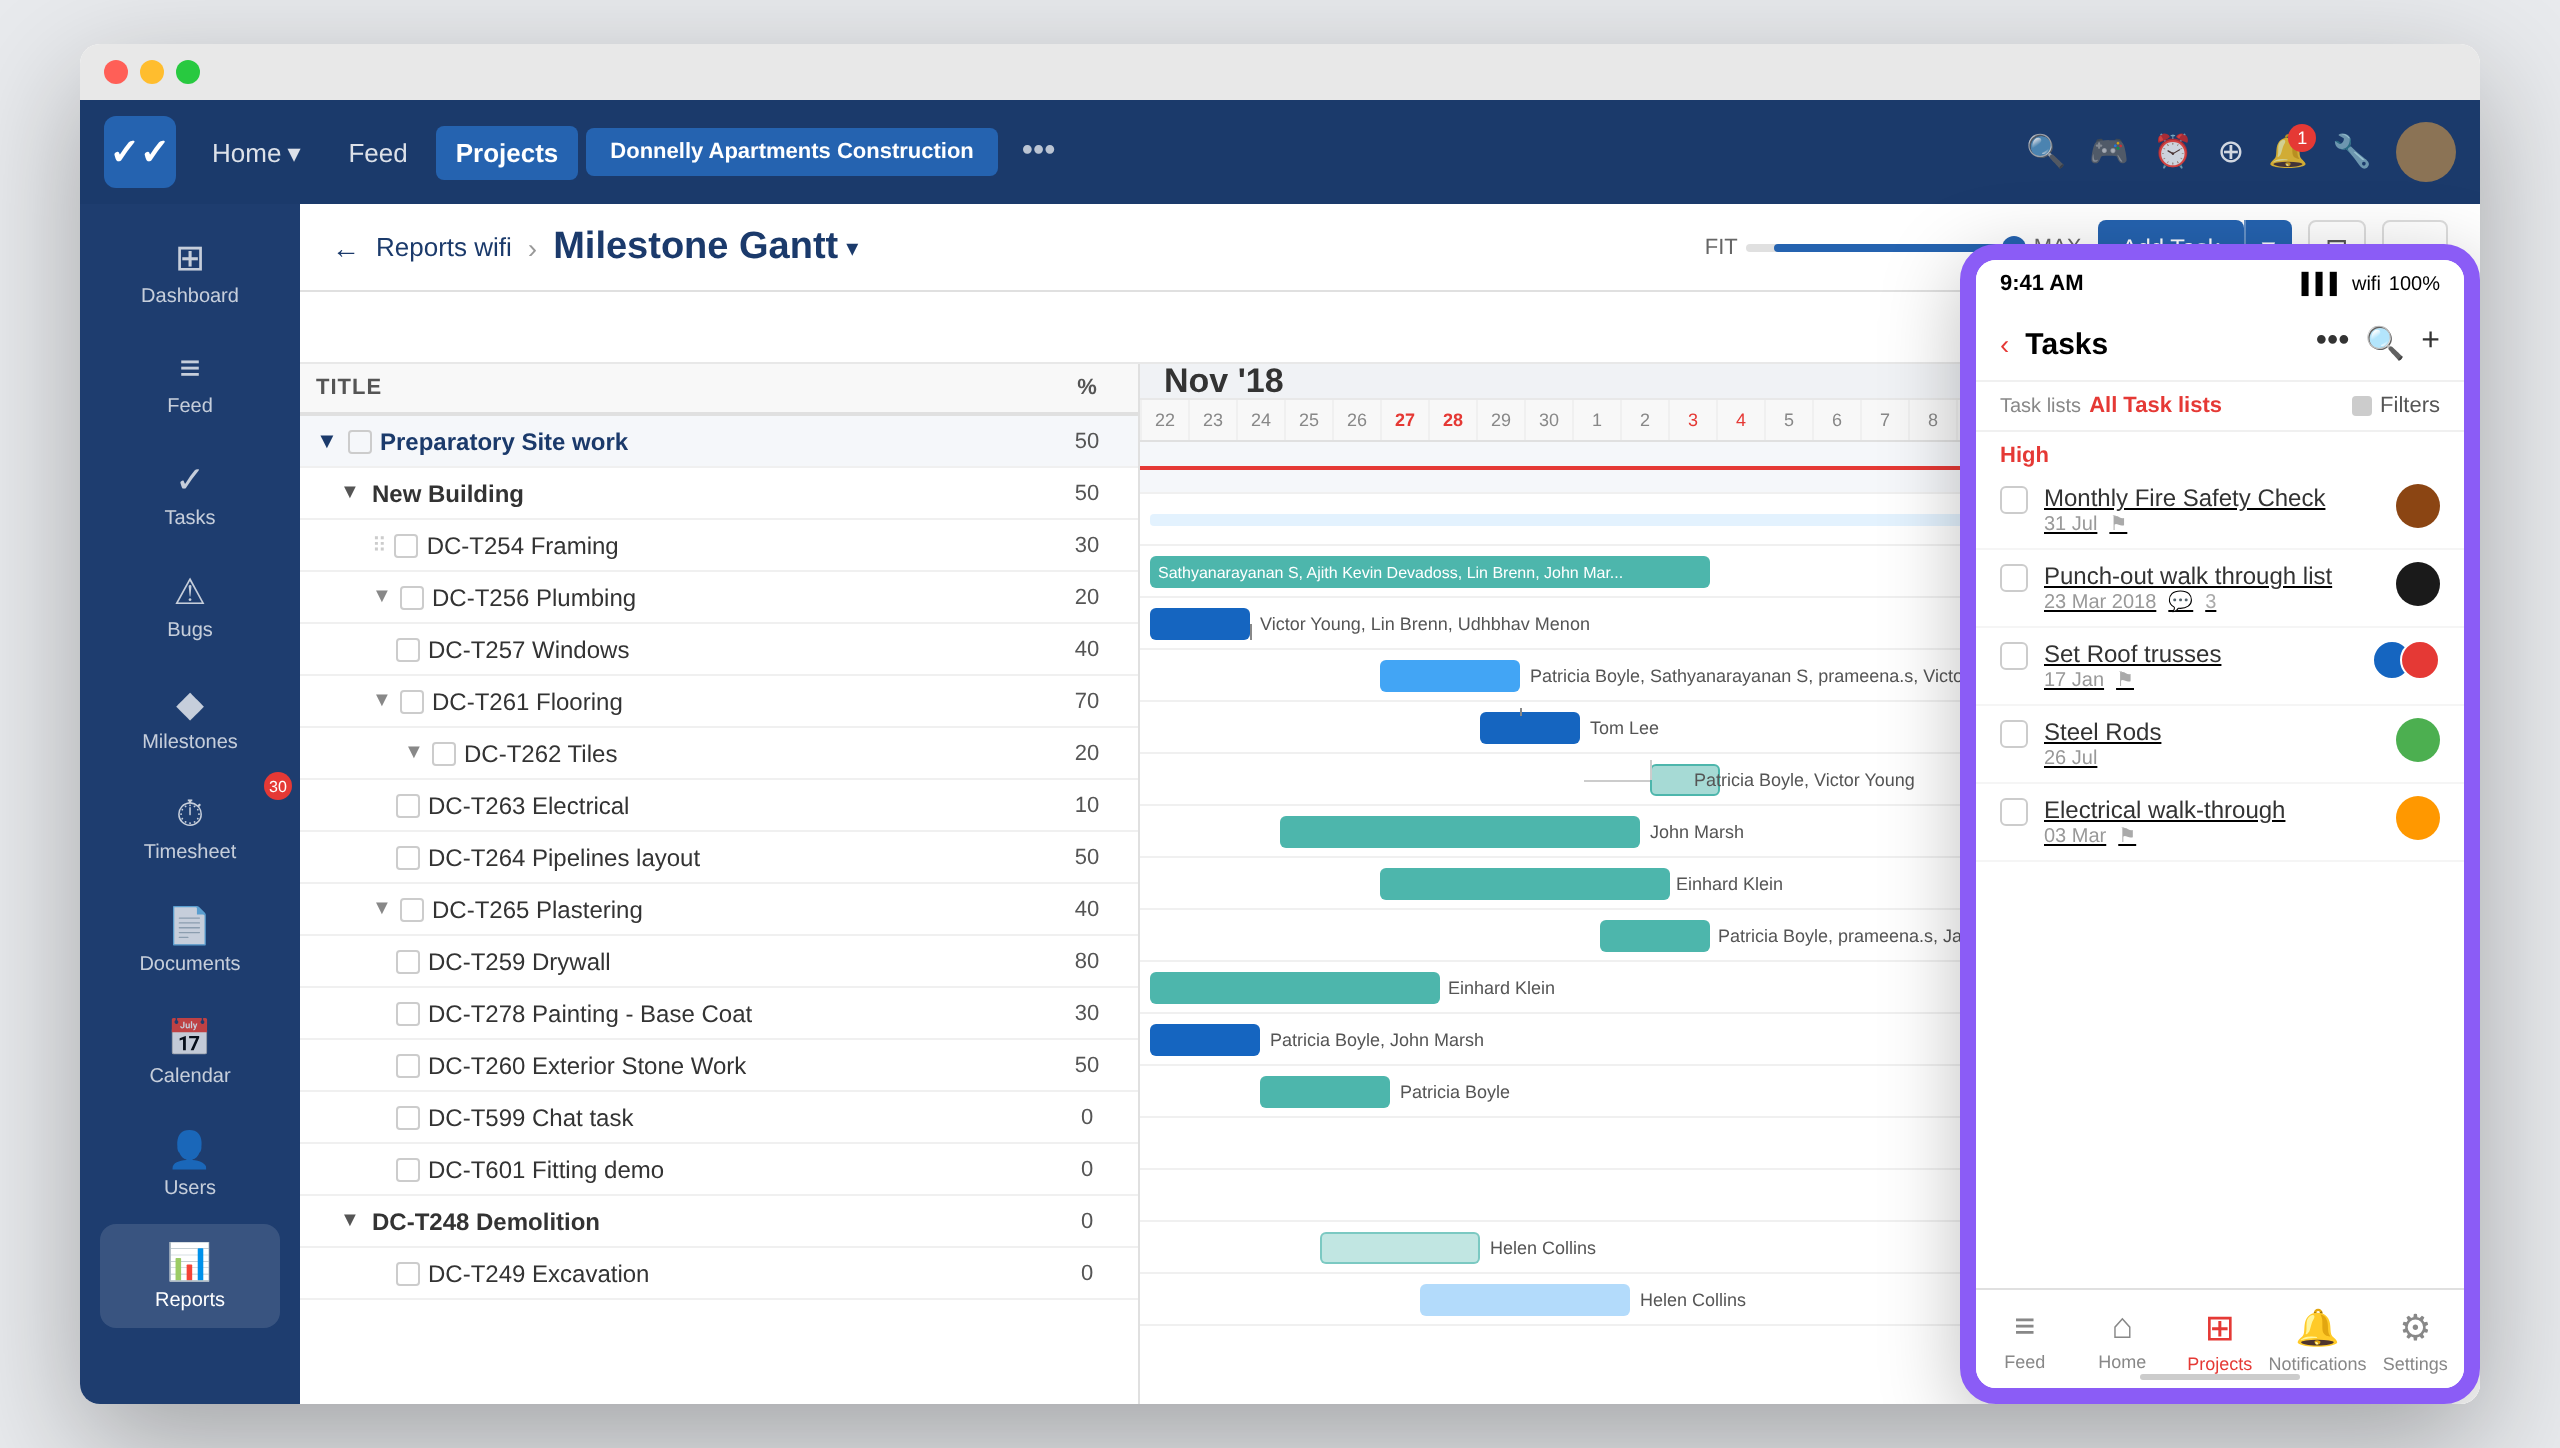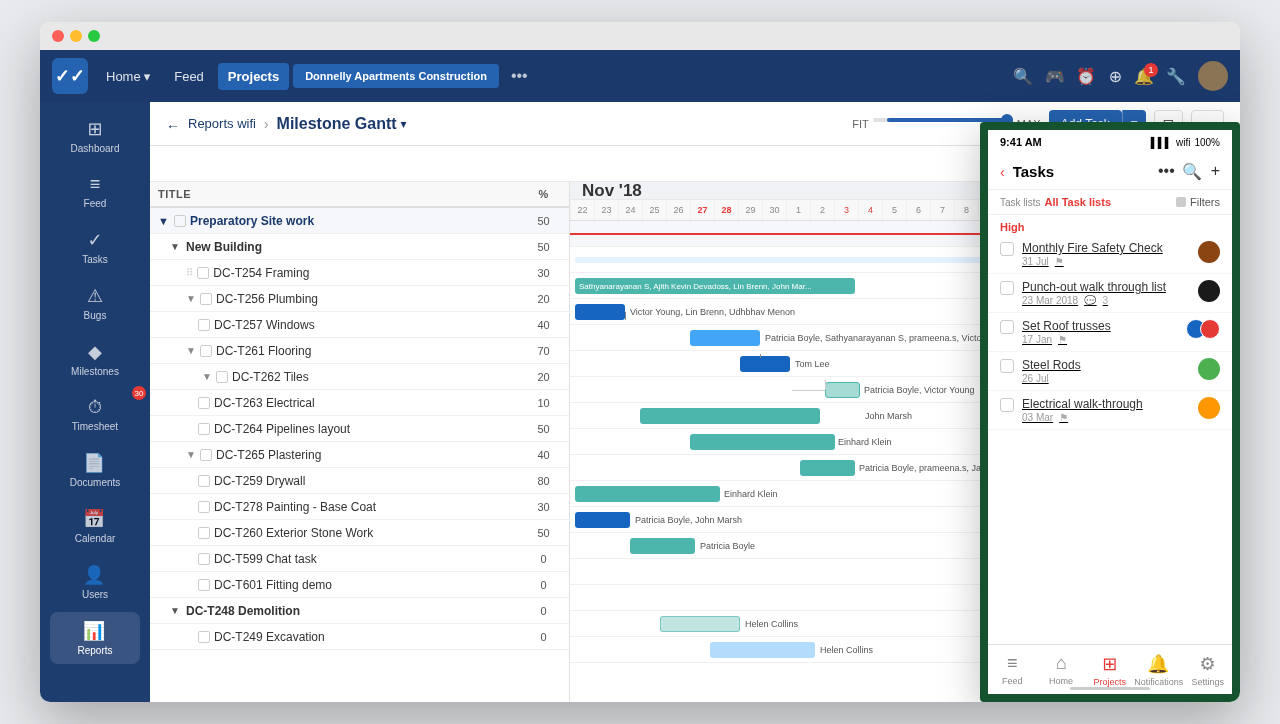--- a/index.html
+++ b/index.html
@@ -43,24 +43,24 @@
 
     
     .content { flex: 1; display: flex; flex-direction: column; overflow: hidden; background: #f4f5f7; }
 
     
     .subheader { background: #fff; height: 44px; display: flex; align-items: center; padding: 0 16px; border-bottom: 1px solid #e0e0e0; gap: 8px; flex-shrink: 0; }
     .back-btn { color: #1b3a6b; font-size: 14px; cursor: pointer; }
     .breadcrumb-sep { color: #999; font-size: 14px; }
     .breadcrumb-text { color: #1b3a6b; font-size: 13px; }
     .view-title { display: flex; align-items: center; gap: 4px; }
-    .view-title-text { color: #1b3a6b; font-size: 16px; font-weight: 600; }
+    .view-title-text { color: #1b3a6b; font-size: 19px; font-weight: 600; }
     .dropdown-arrow { color: #1b3a6b; font-size: 12px; cursor: pointer; }
     .subheader-right { margin-left: auto; display: flex; align-items: center; gap: 8px; }
-    .fit-max-bar { display: flex; gap: 4px; font-size: 11px; color: #666; margin-left: 12px; }
+    .fit-max-bar { display: flex; align-items: center; gap: 4px; font-size: 11px; color: #666; margin-left: 12px; }
     .slider-track { width: 140px; height: 4px; background: #e0e0e0; border-radius: 2px; position: relative; }
     .slider-fill { position: absolute; right: 0; top: 0; height: 4px; background: #2563b0; border-radius: 2px; width: 90%; }
     .slider-thumb { position: absolute; right: 0; top: -4px; width: 12px; height: 12px; background: #2563b0; border-radius: 50%; }
     .add-task-btn { background: #2563b0; color: #fff; border: none; border-radius: 4px; padding: 6px 12px; font-size: 12px; cursor: pointer; display: flex; align-items: center; gap: 4px; }
     .add-task-dropdown { background: #2563b0; color: #fff; border: none; border-radius: 0 4px 4px 0; padding: 6px 8px; cursor: pointer; border-left: 1px solid rgba(255,255,255,0.3); }
     .filter-btn { background: #fff; border: 1px solid #ddd; border-radius: 4px; padding: 5px 8px; cursor: pointer; font-size: 14px; color: #555; }
     .more-btn { background: #fff; border: 1px solid #ddd; border-radius: 4px; padding: 5px 8px; cursor: pointer; font-size: 14px; color: #555; }
 
     
     .gantt-container { flex: 1; display: flex; flex-direction: column; overflow: hidden; }
@@ -86,21 +86,21 @@
     .task-name.subsection { font-weight: 600; color: #333; }
     .task-pct { width: 35px; font-size: 11px; color: #555; text-align: center; }
     .section-arrow { width: 12px; height: 12px; color: #1b3a6b; font-size: 11px; margin-right: 4px; cursor: pointer; }
     .subsection-arrow { width: 12px; height: 12px; color: #555; font-size: 10px; margin-right: 4px; cursor: pointer; }
     .drag-handle { color: #ccc; font-size: 10px; margin-right: 4px; }
 
     
     .gantt-chart { flex: 1; overflow-x: auto; overflow-y: auto; position: relative; }
 
     
-    .mobile-overlay { position: absolute; right: 0; bottom: 0; width: 260px; height: 580px; background: #fff; border-radius: 4px; box-shadow: 0 10px 40px rgba(0,0,0,0.25); overflow: hidden; z-index: 100; border: 8px solid #14532d; }
+    .mobile-overlay { position: absolute; right: 0; bottom: 0; width: 260px; height: 580px; background: #fff; border-radius: 18px; box-shadow: 0 10px 40px rgba(0,0,0,0.25); overflow: hidden; z-index: 100; border: 8px solid #8b5cf6; }
     .mobile-status-bar { background: #fff; height: 24px; display: flex; align-items: center; padding: 0 12px; font-size: 10px; justify-content: space-between; }
     .mobile-status-time { font-weight: 600; font-size: 11px; }
     .mobile-status-icons { display: flex; gap: 4px; align-items: center; font-size: 10px; }
     .mobile-header { background: #fff; padding: 8px 12px; border-bottom: 1px solid #f0f0f0; display: flex; align-items: center; gap: 8px; }
     .mobile-back { color: #e53935; font-size: 14px; }
     .mobile-title { font-size: 15px; font-weight: 600; flex: 1; }
     .mobile-header-icons { display: flex; gap: 8px; color: #333; }
     .mobile-filter-bar { padding: 6px 12px; background: #fff; border-bottom: 1px solid #f0f0f0; display: flex; align-items: center; justify-content: space-between; }
     .mobile-task { display: flex; align-items: flex-start; padding: 6px 12px; border-bottom: 1px solid #f5f5f5; gap: 8px; }
     .mobile-checkbox { width: 14px; height: 14px; border: 1px solid #ccc; border-radius: 3px; flex-shrink: 0; margin-top: 1px; }
@@ -453,29 +453,29 @@
 
                   <div style="height:26px;display:flex;align-items:center;position:relative;border-bottom:1px solid #f0f0f0;">
                     <div style="position:absolute;left:170px;width:50px;height:16px;top:5px;background:#1565C0;border-radius:3px;"></div>
                     <span style="position:absolute;left:225px;font-size:9px;color:#555;white-space:nowrap;">Tom Lee</span>
 
                     <div style="position:absolute;left:190px;top:3px;width:1px;height:4px;background:#888;border-left:1px solid #888;border-top:1px solid #888;"></div>
                   </div>
 
                   <div style="height:26px;display:flex;align-items:center;position:relative;border-bottom:1px solid #f0f0f0;">
                     <div style="position:absolute;left:255px;width:35px;height:16px;top:5px;background:rgba(77,182,172,0.5);border:1px solid #4DB6AC;border-radius:3px;"></div>
-                    <span style="position:absolute;left:294px;font-size:9px;color:#555;white-space:nowrap;">Patricia Boyle, Victor Young</span>
+                    <span style="position:absolute;left:277px;font-size:9px;color:#555;white-space:nowrap;">Patricia Boyle, Victor Young</span>
 
                     <div style="position:absolute;left:222px;top:13px;width:33px;height:1px;background:#ccc;"></div>
                     <div style="position:absolute;left:255px;top:3px;width:1px;height:10px;background:#ccc;"></div>
                   </div>
 
                   <div style="height:26px;display:flex;align-items:center;position:relative;border-bottom:1px solid #f0f0f0;">
                     <div style="position:absolute;left:70px;width:180px;height:16px;top:5px;background:#4DB6AC;border-radius:3px;"></div>
-                    <span style="position:absolute;left:255px;font-size:9px;color:#555;white-space:nowrap;margin-left:40px;">John Marsh</span>
+                    <span style="position:absolute;left:255px;font-size:9px;color:#555;white-space:nowrap;">John Marsh</span>
                   </div>
 
                   <div style="height:26px;display:flex;align-items:center;position:relative;border-bottom:1px solid #f0f0f0;">
                     <div style="position:absolute;left:120px;width:145px;height:16px;top:5px;background:#4DB6AC;border-radius:3px;"></div>
                     <span style="position:absolute;left:268px;font-size:9px;color:#555;white-space:nowrap;">Einhard Klein</span>
                   </div>
 
                   <div style="height:26px;display:flex;align-items:center;position:relative;border-bottom:1px solid #f0f0f0;">
                     <div style="position:absolute;left:230px;width:55px;height:16px;top:5px;background:#4DB6AC;border-radius:3px;"></div>
                     <span style="position:absolute;left:289px;font-size:9px;color:#555;white-space:nowrap;overflow:hidden;max-width:200px;">Patricia Boyle, prameena.s, Jasmine Frank, Lin Br...</span>

